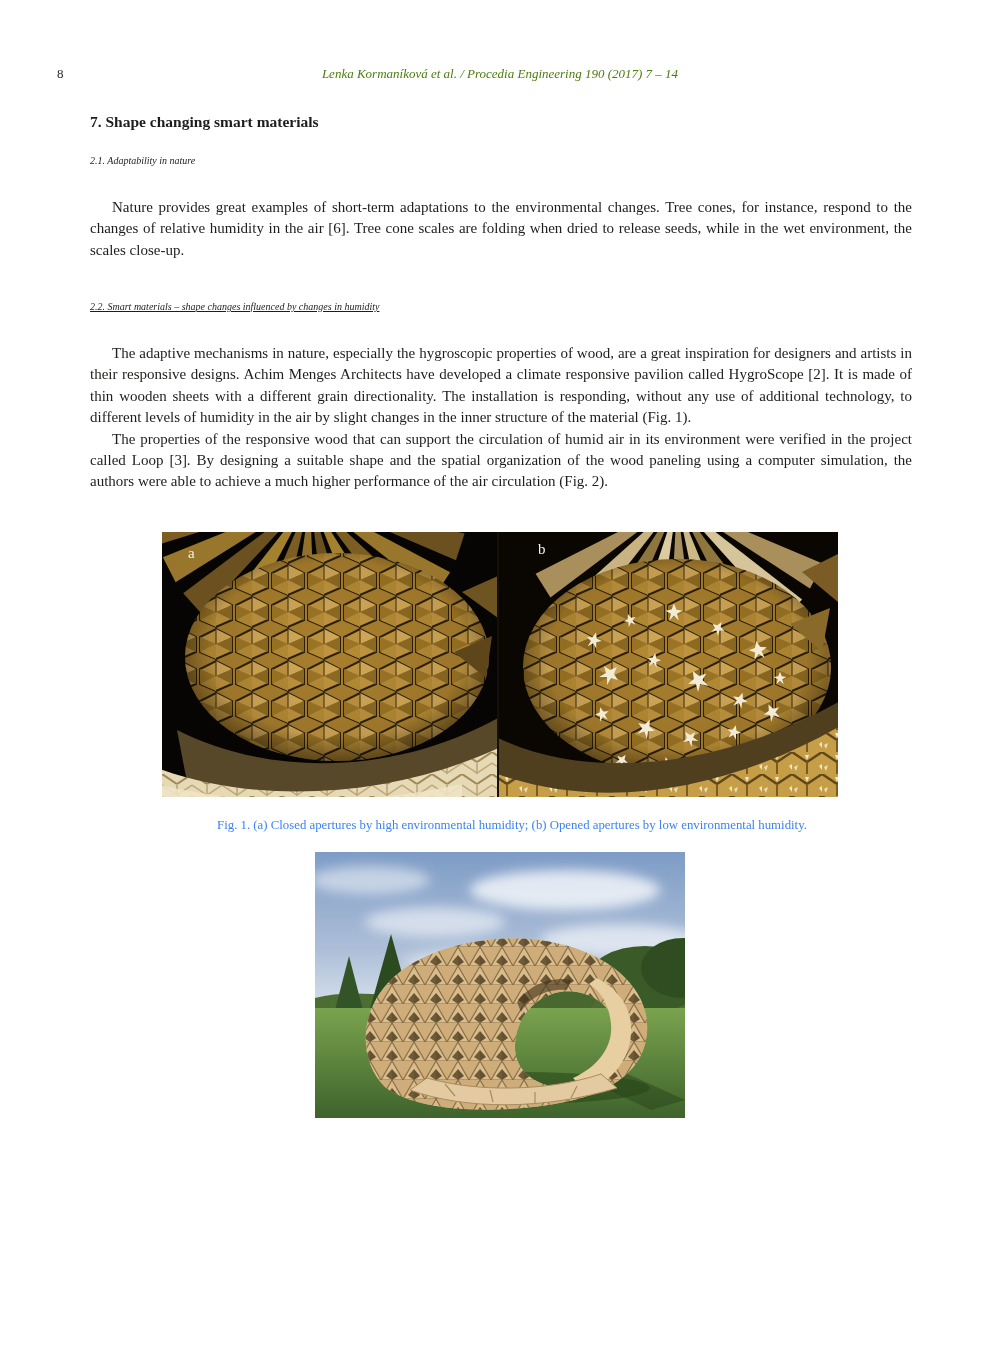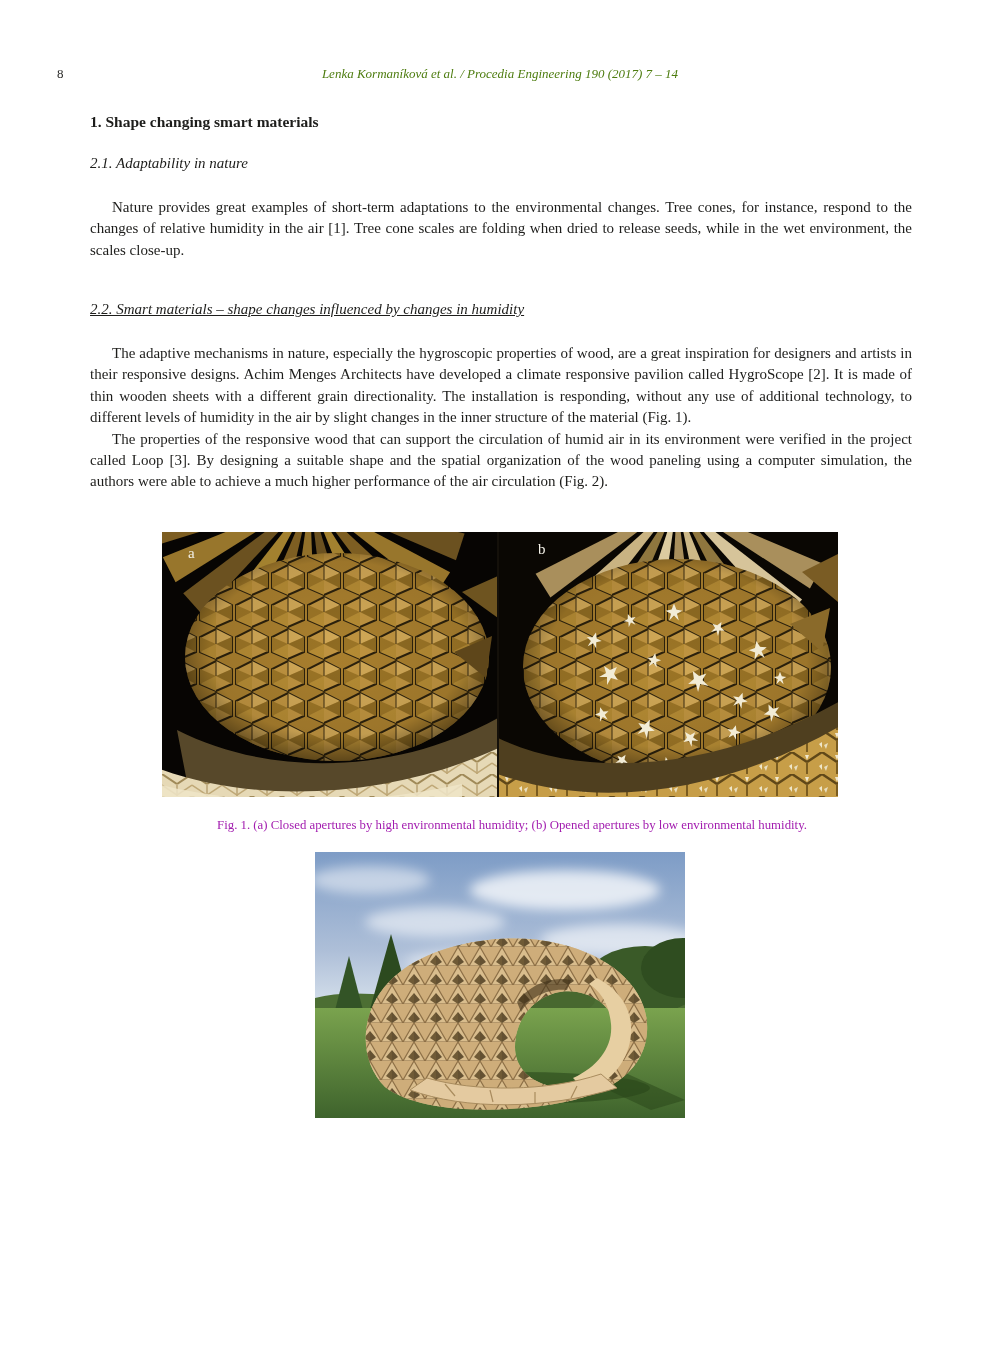--- a/index.html
+++ b/index.html
@@ -2,48 +2,48 @@
 <html><head>
 <meta charset="utf-8">
 <style>
   html,body{margin:0;padding:0;background:#ffffff;}
   body{width:1000px;height:1369px;font-family:"Liberation Serif", serif;color:#1d1d1b;}
   .page{position:relative;width:1000px;height:1369px;background:#ffffff;overflow:hidden;}
   .abs{position:absolute;}
   .running-head{top:66px;left:0;right:0;text-align:center;font-style:italic;font-size:13px;color:#4d7c0f;}
   .page-number{top:66px;left:57px;font-size:13px;color:#2a2a28;}
   .section-heading{top:113px;left:90px;width:822px;font-weight:bold;font-size:15.5px;}
-  .subsection{left:90px;width:822px;font-style:italic;font-size:15px;}
+  .subsection{left:90px;width:822px;font-style:italic;font-size:10px;}
   .sub1{top:155px;}
   .sub2{top:301px;text-decoration:underline;}
   .bodytext{left:90px;width:822px;font-size:15px;line-height:21.4px;text-align:justify;}
   .bodytext p{margin:0;text-indent:22px;}
   .para1{top:197px;}
   .para23{top:343px;}
   .figure1{top:532px;left:162px;width:676px;height:265px;}
   .figure1 svg{display:block;}
-  .fig1-caption{top:818px;left:0;right:0;text-align:center;font-size:12.8px;color:#a21caf;padding-left:24px;}
+  .fig1-caption{top:818px;left:0;right:0;text-align:center;font-size:12.8px;color:#3b82f6;padding-left:24px;}
   .figure2{top:852px;left:315px;width:370px;height:266px;}
   .figure2 svg{display:block;}
   .fig2-caption{top:1136px;left:0;right:0;text-align:center;font-size:12.8px;color:#222220;}
   .figlabel{font-family:"Liberation Serif", serif;font-size:15px;fill:#f3f1e8;}
 </style>
 </head>
 <body>
 
 <div class="page">
 
   <div class="abs page-number">8</div>
   <div class="abs running-head">Lenka Kormaníková et al. / Procedia Engineering 190 (2017) 7 – 14</div>
 
-  <div class="abs section-heading">1. Shape changing smart materials</div>
+  <div class="abs section-heading">7. Shape changing smart materials</div>
   <div class="abs subsection sub1">2.1. Adaptability in nature</div>
 
   <div class="abs bodytext para1">
-    <p>Nature provides great examples of short-term adaptations to the environmental changes. Tree cones, for instance, respond to the changes of relative humidity in the air [1]. Tree cone scales are folding when dried to release seeds, while in the wet environment, the scales close-up.</p>
+    <p>Nature provides great examples of short-term adaptations to the environmental changes. Tree cones, for instance, respond to the changes of relative humidity in the air [6]. Tree cone scales are folding when dried to release seeds, while in the wet environment, the scales close-up.</p>
   </div>
 
   <div class="abs subsection sub2">2.2. Smart materials – shape changes influenced by changes in humidity</div>
 
   <div class="abs bodytext para23">
     <p>The adaptive mechanisms in nature, especially the hygroscopic properties of wood, are a great inspiration for designers and artists in their responsive designs. Achim Menges Architects have developed a climate responsive pavilion called HygroScope [2]. It is made of thin wooden sheets with a different grain directionality. The installation is responding, without any use of additional technology, to different levels of humidity in the air by slight changes in the inner structure of the material (Fig. 1).</p>
     <p>The properties of the responsive wood that can support the circulation of humid air in its environment were verified in the project called Loop [3]. By designing a suitable shape and the spatial organization of the wood paneling using a computer simulation, the authors were able to achieve a much higher performance of the air circulation (Fig. 2).</p>
   </div>
 
   <div class="abs figure1">

